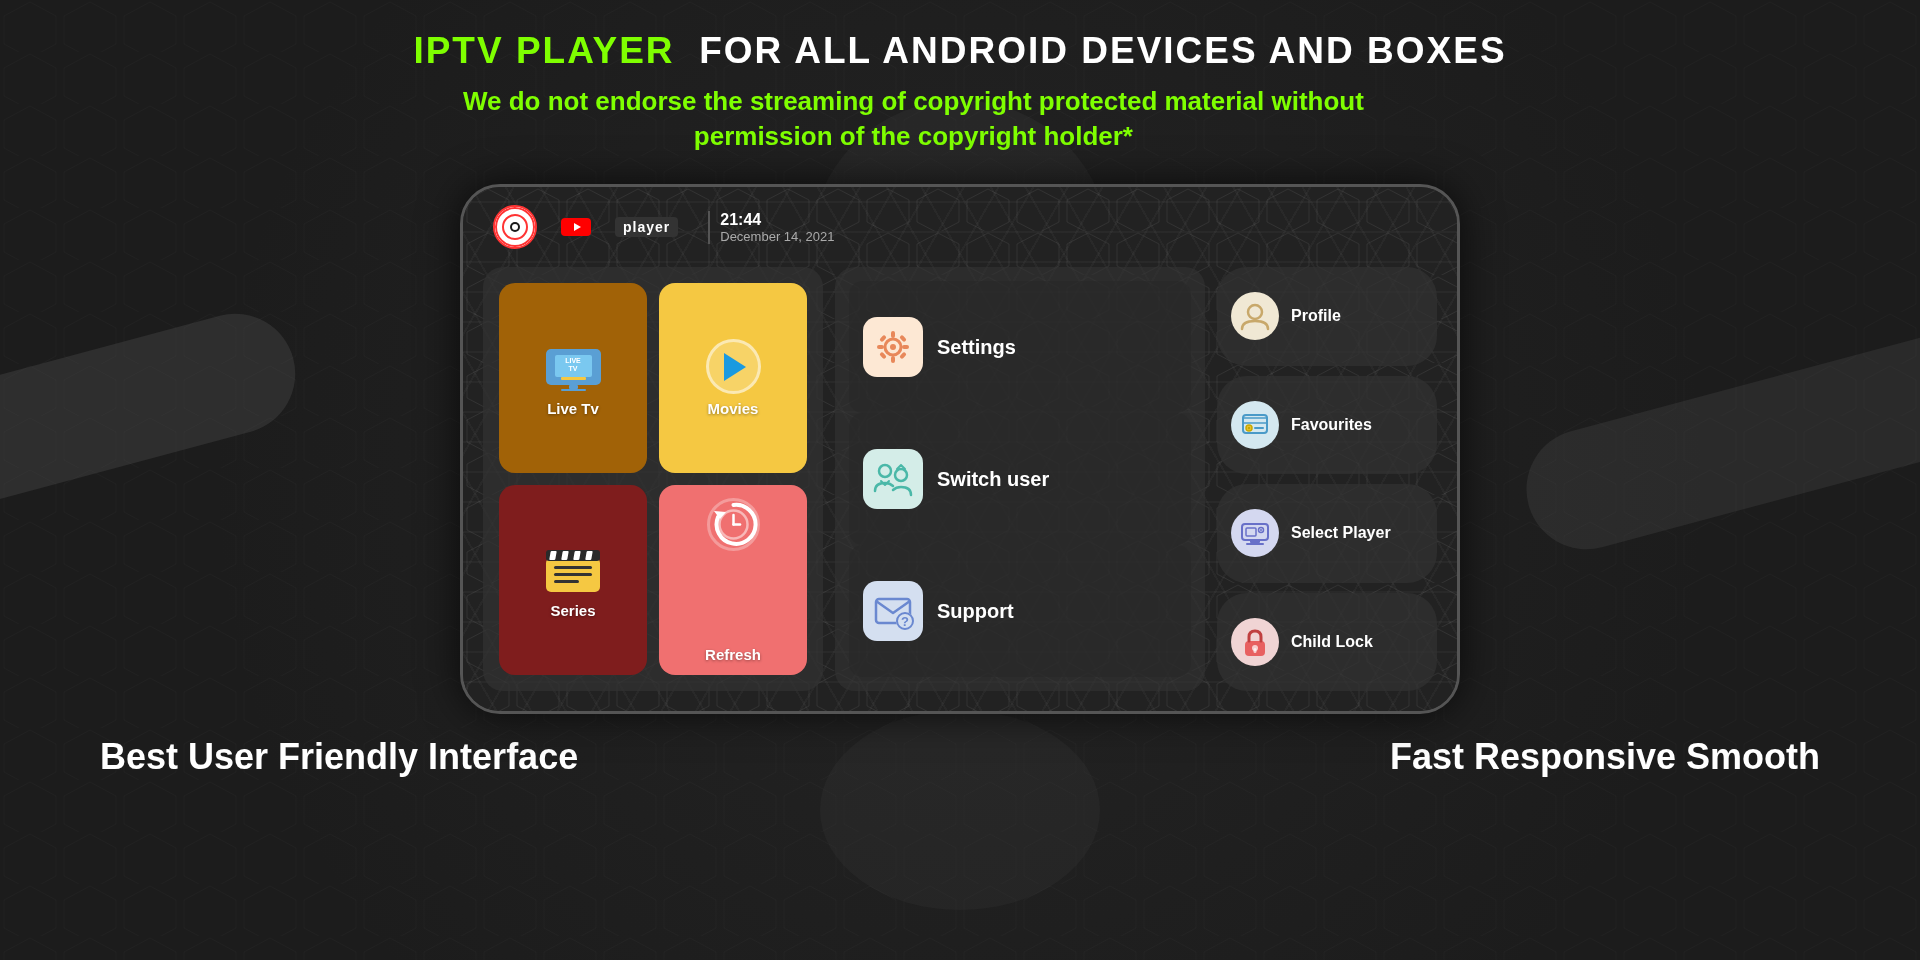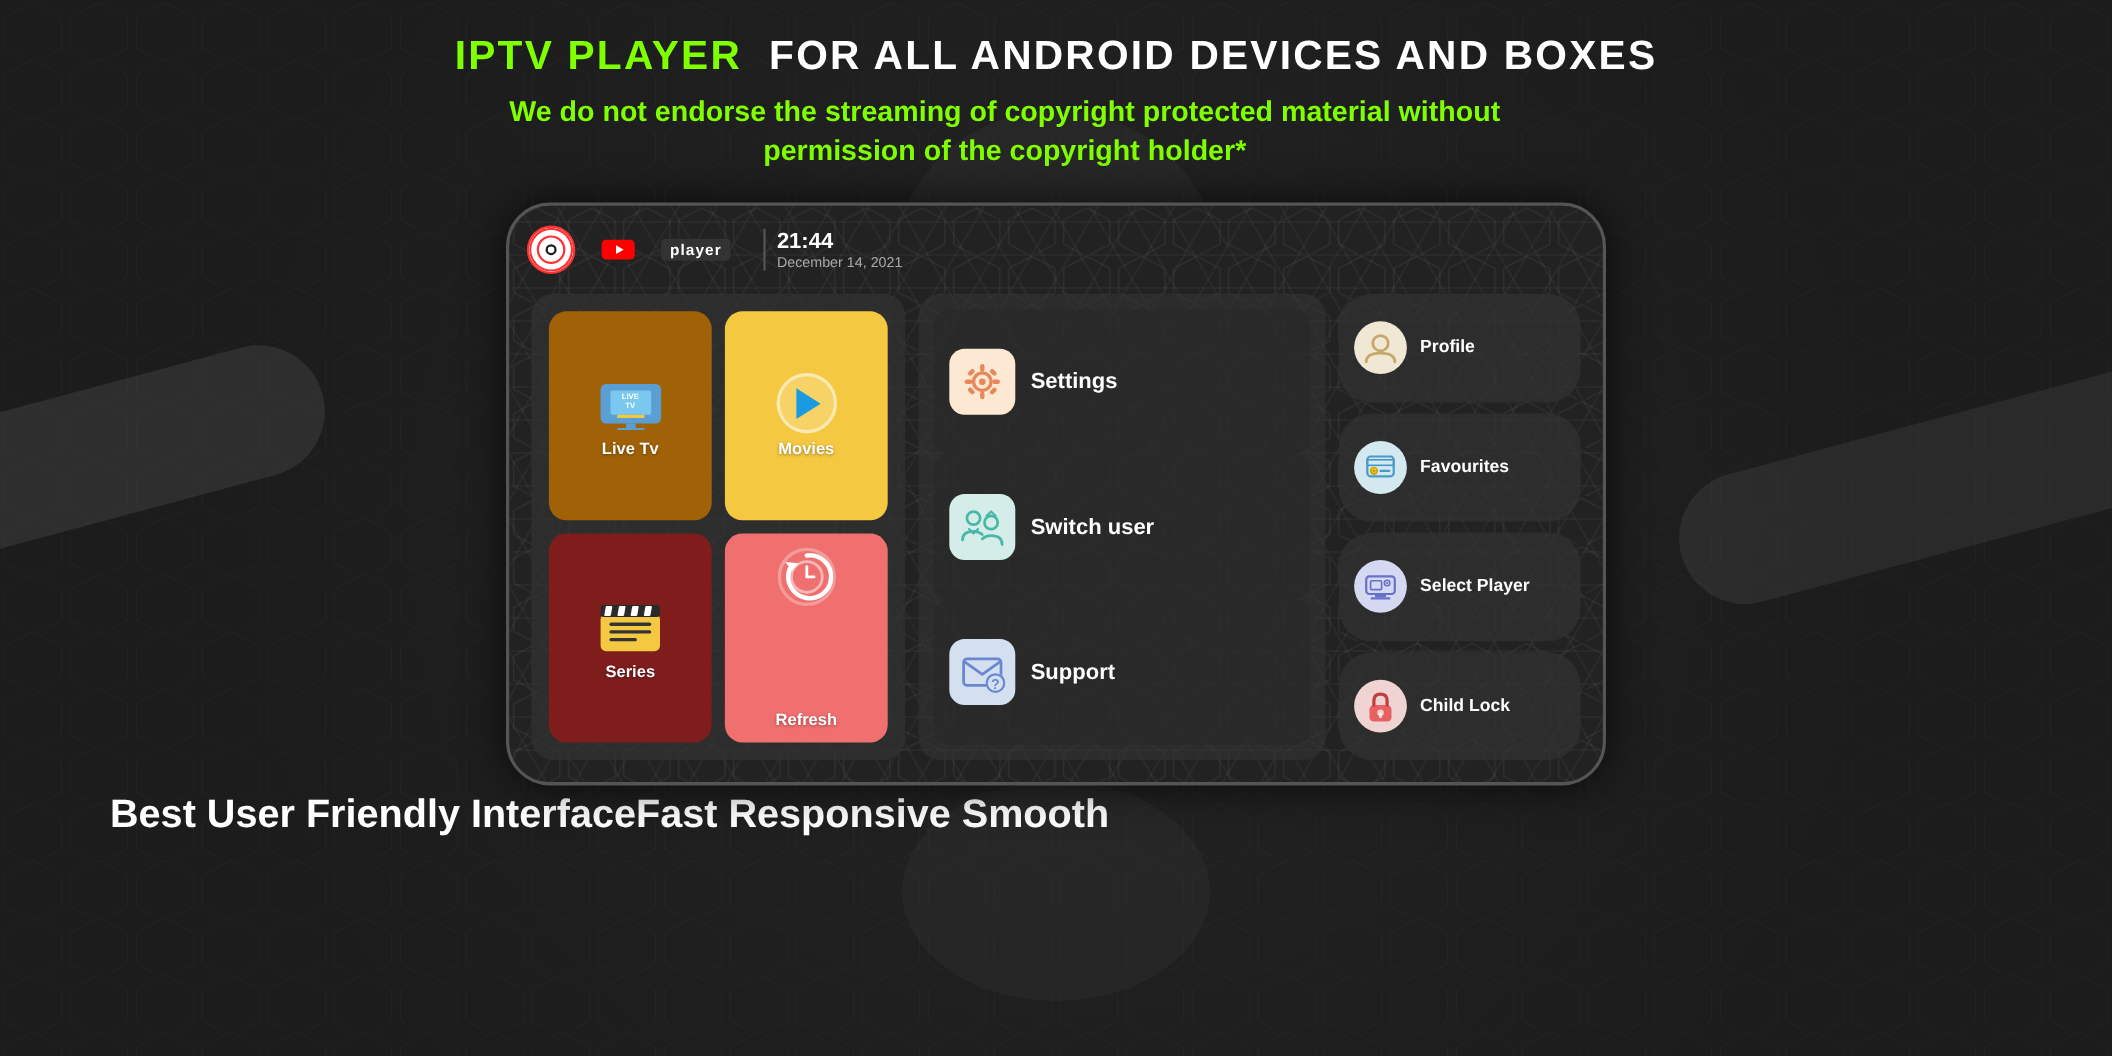--- a/index.html
+++ b/index.html
@@ -148,21 +148,21 @@
         transparent 28px,
         rgba(255,255,255,0.03) 28px,
         rgba(255,255,255,0.03) 30px
       );
     }
 
     
     .status-bar {
       position: absolute;
       top: 18px;
-      left: 16px;
+      left: 30px;
       display: flex;
       align-items: center;
       gap: 24px;
       z-index: 20;
     }
     .app-logo {
       width: 44px;
       height: 44px;
       border-radius: 50%;
       border: 2px solid #ff3333;
@@ -192,21 +192,21 @@
       font-weight: bold;
       letter-spacing: 1px;
     }
     .time-info {
       margin-left: 6px;
       border-left: 2px solid #555;
       padding-left: 10px;
     }
     .time-text {
       color: white;
-      font-size: 20px;
+      font-size: 16px;
       font-weight: bold;
     }
     .date-text {
       color: #aaa;
       font-size: 13px;
     }
 
     
     .device-content {
       position: absolute;
@@ -367,23 +367,24 @@
 
     .side-btn-label {
       color: white;
       font-size: 16px;
       font-weight: 700;
     }
 
     
     .footer {
       display: flex;
+      justify-content: space-between;
       width: 100%;
       padding: 0 100px;
-      margin-top: 5px;
+      margin-top: 22px;
     }
     .footer-text {
       color: white;
       font-size: 36px;
       font-weight: 900;
     }
 
     
     svg { display: block; }
   </style>

